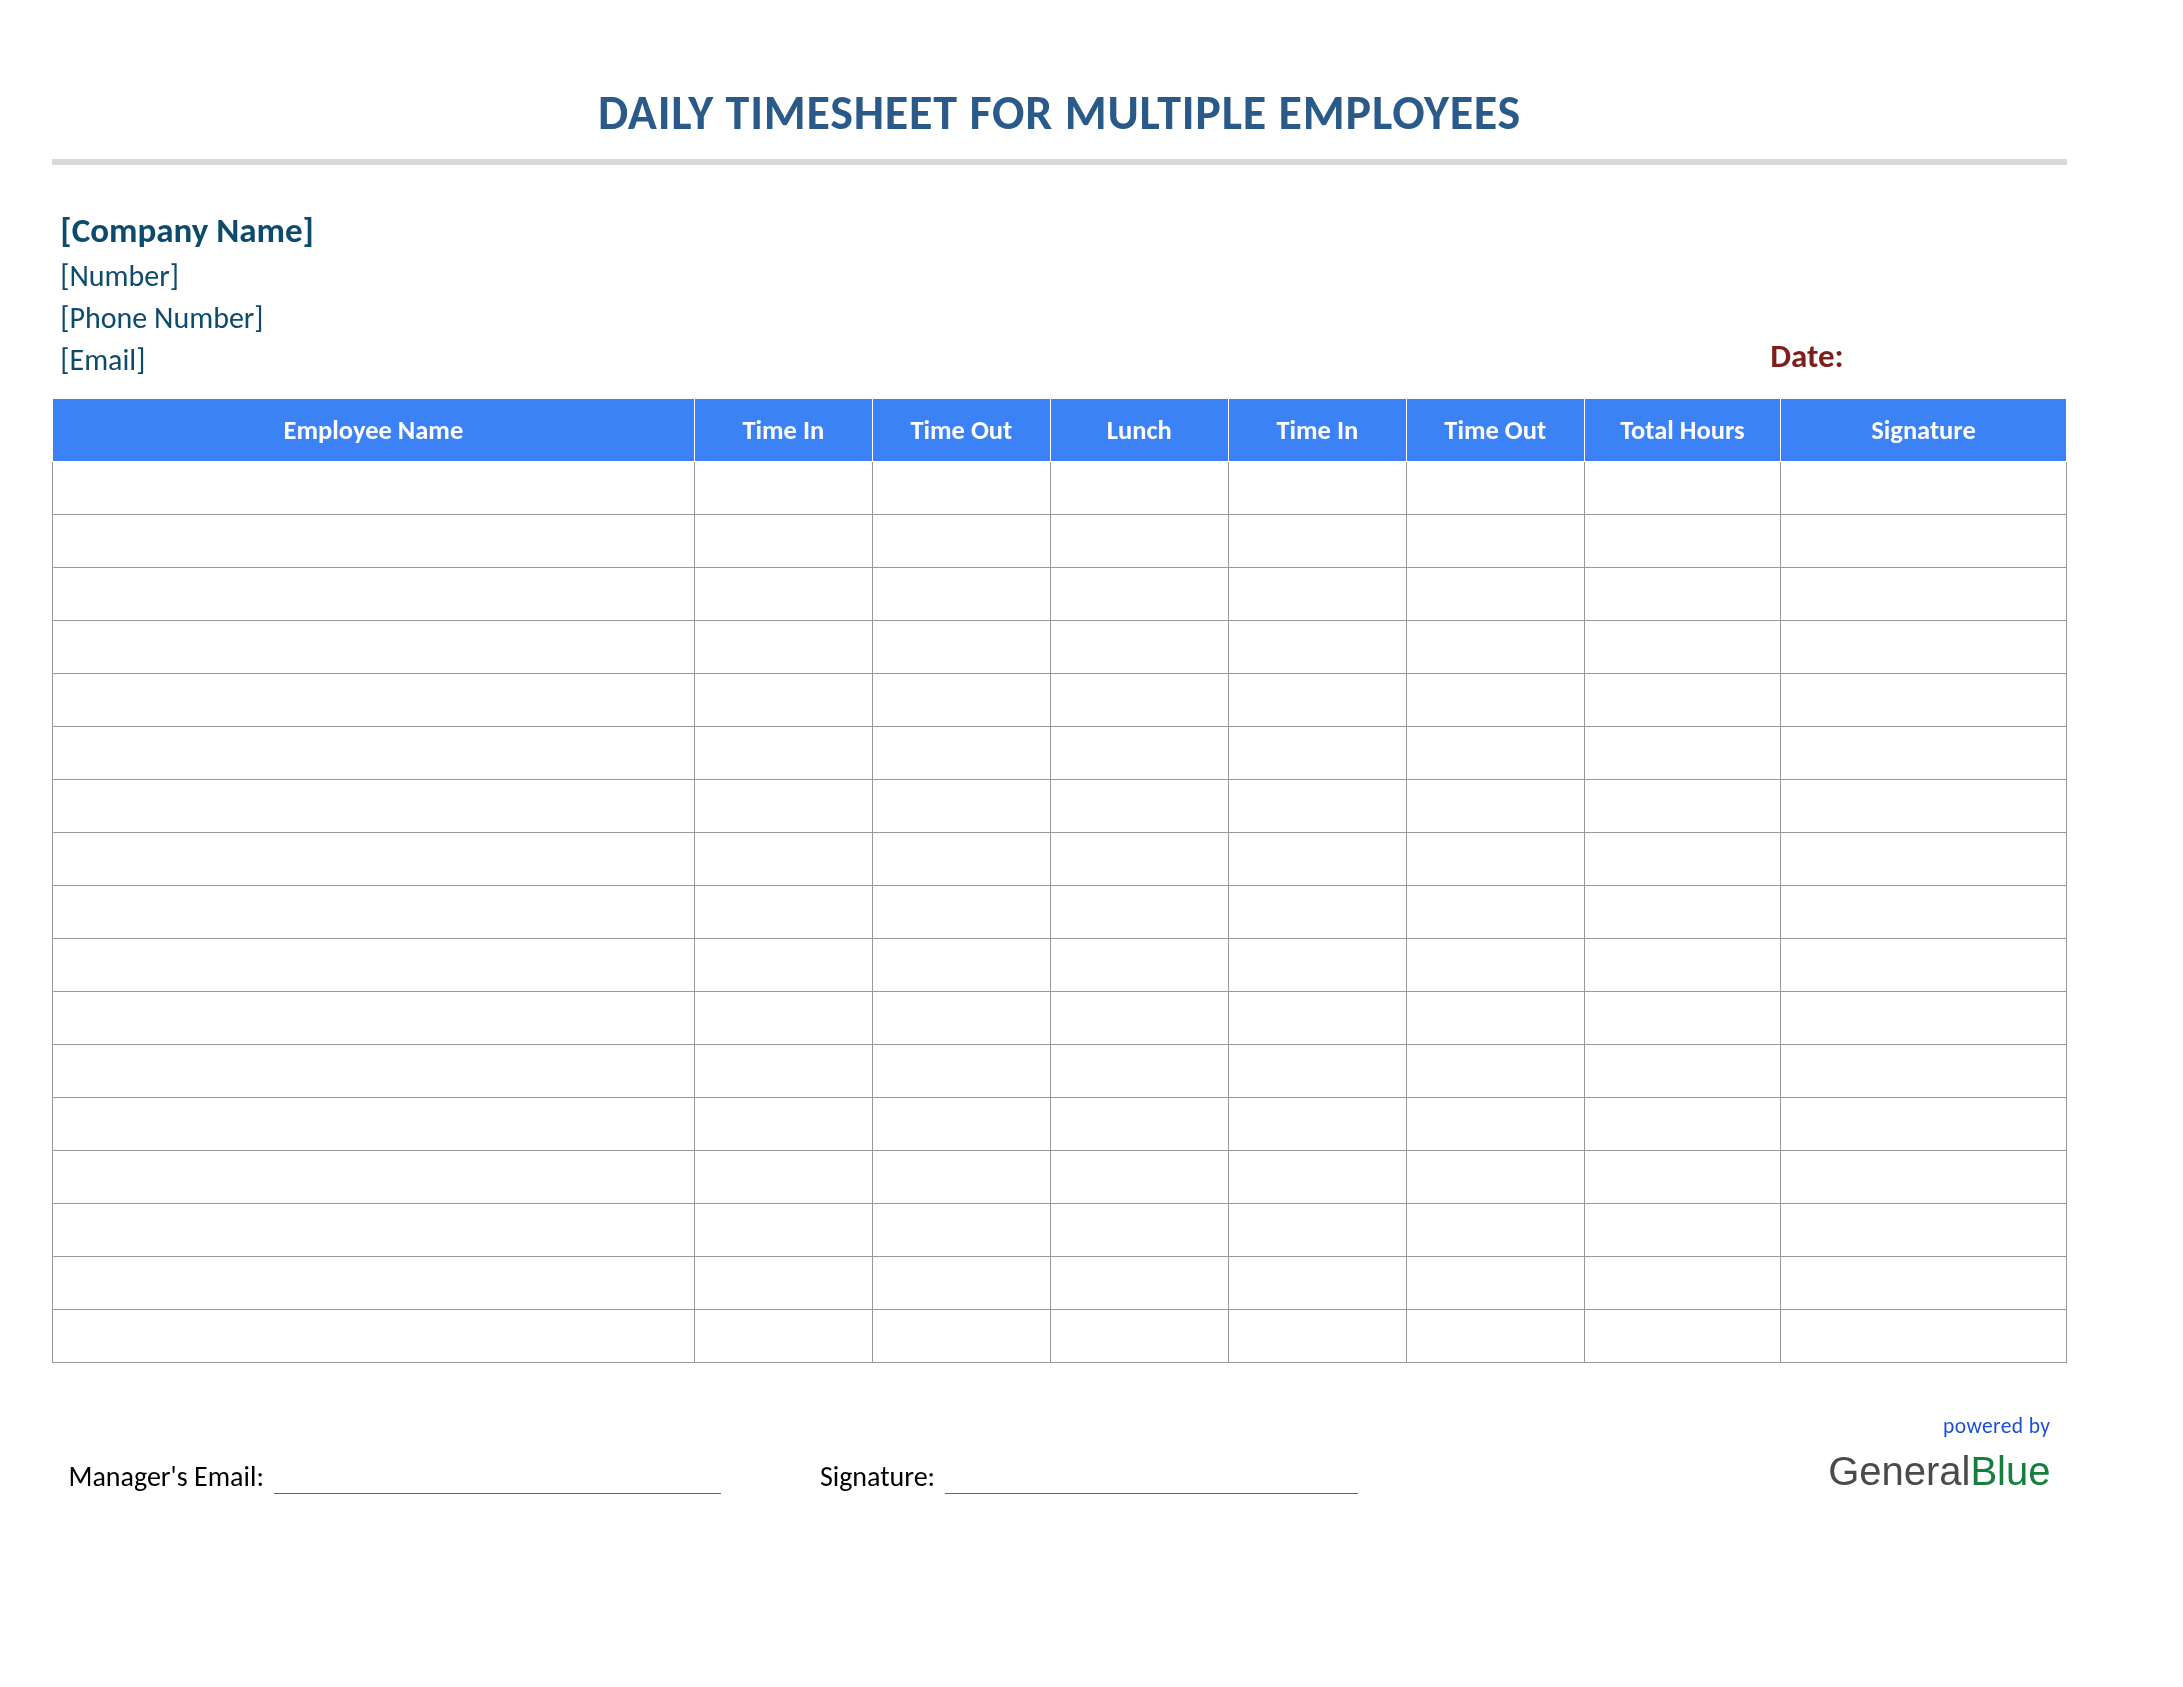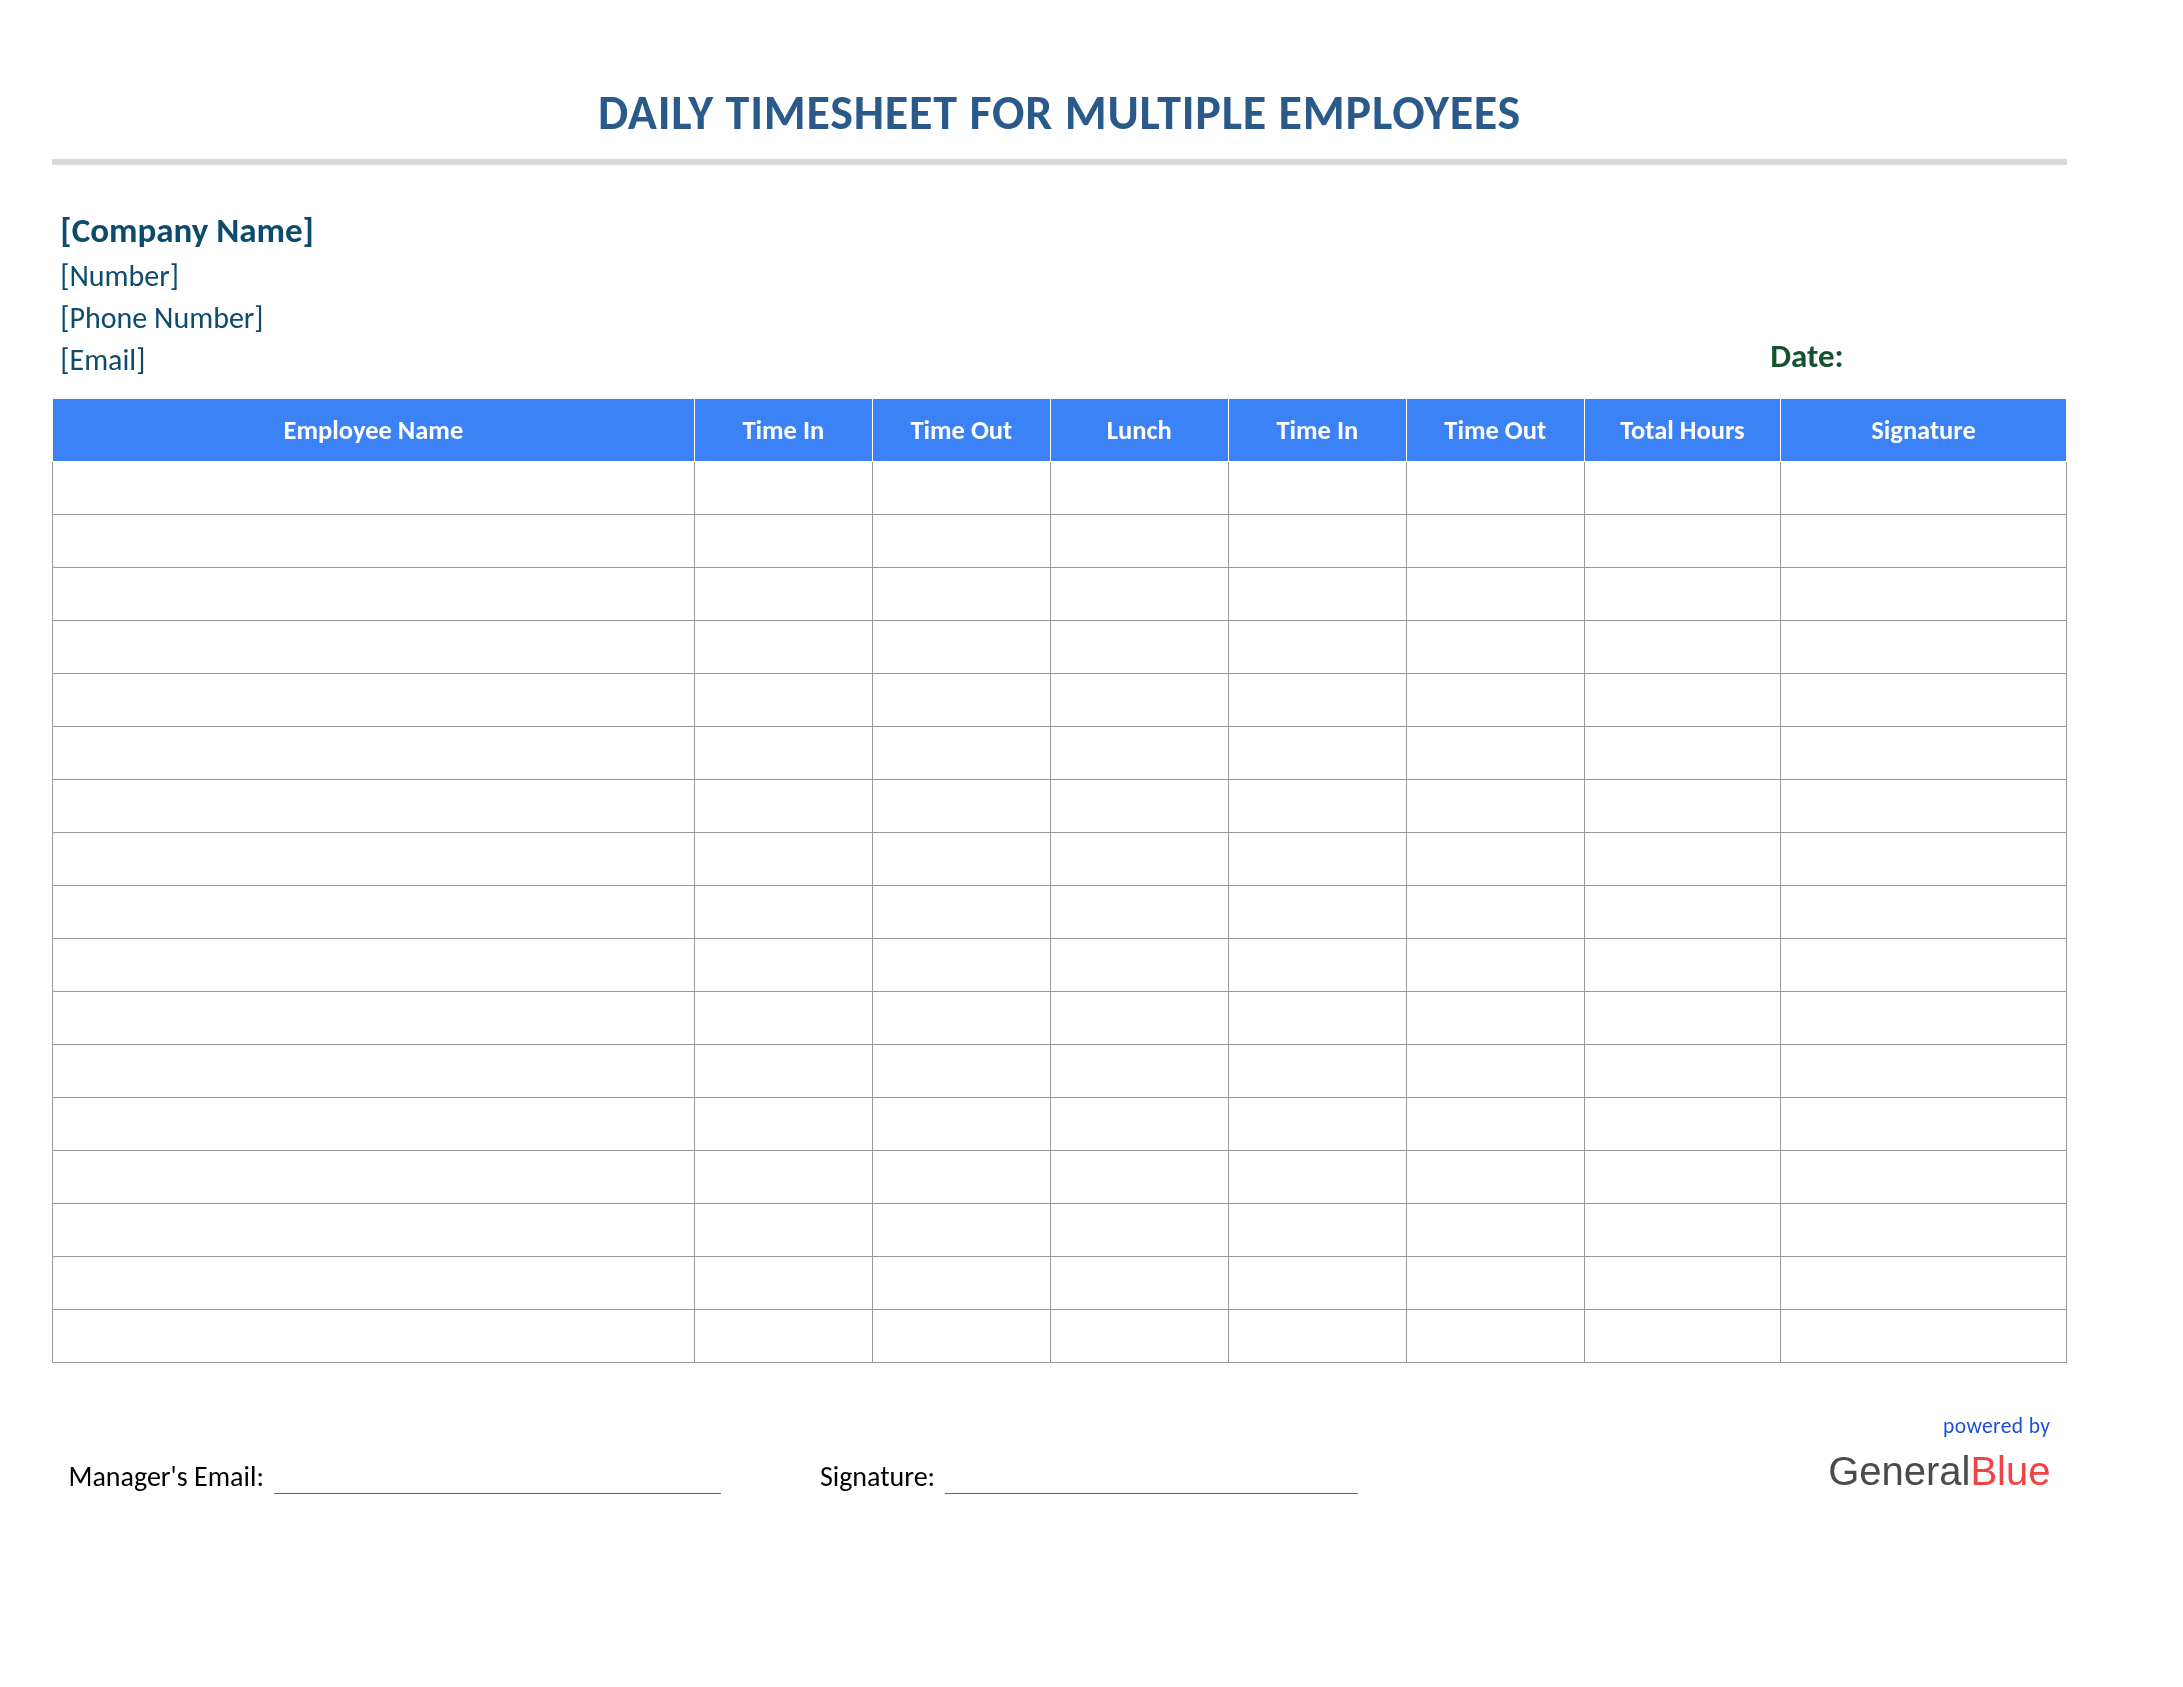--- a/index.html
+++ b/index.html
@@ -38,21 +38,21 @@
   .company-info {
     color: #0c4a6e;
     font-size: 30px;
     line-height: 1.4;
   }
   .company-name {
     font-weight: 700;
     font-size: 35px;
   }
   .date-label {
-    color: #14532d;
+    color: #7f1d1d;
     font-weight: 700;
     font-size: 33px;
     padding-right: 215px;
     padding-bottom: 5px;
   }
   table.timesheet {
     width: 100%;
     border-collapse: collapse;
     table-layout: fixed;
   }
@@ -101,21 +101,21 @@
     font-size: 21.5px;
     letter-spacing: 0.4px;
     margin-bottom: 10px;
   }
   .brand-name {
     font-size: 40px;
     font-weight: 400;
     color: #4a4a4a;
     font-family: "Segoe UI Light", "Segoe UI", Arial, sans-serif;
   }
-  .brand-name .blue { color: #ef4444; }
+  .brand-name .blue { color: #15803d; }
 </style>
 </head>
 <body>
 
 <div class="page">
   <div class="title">DAILY TIMESHEET FOR MULTIPLE EMPLOYEES</div>
   <div class="divider"></div>
 
   <div class="header-block">
     <div class="company-info">

